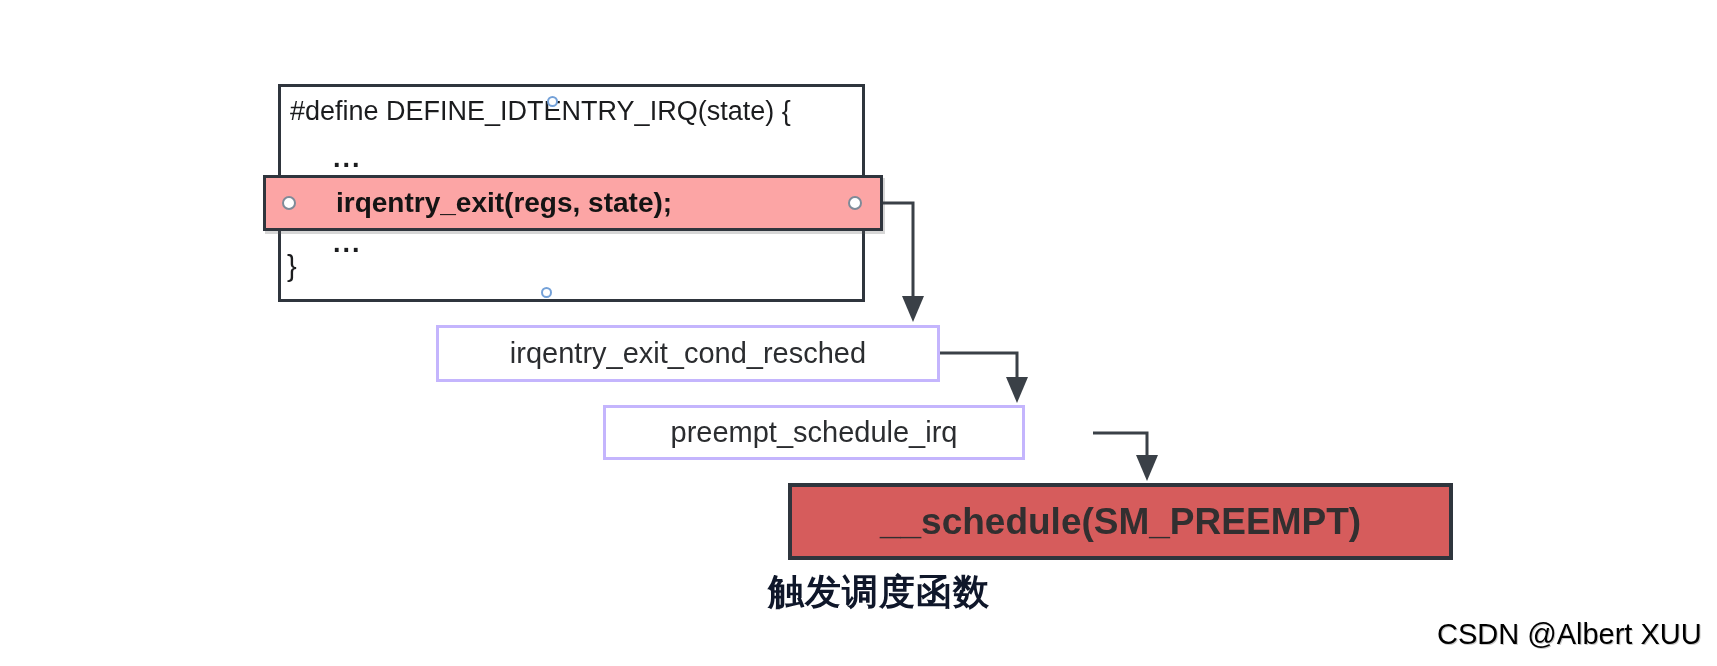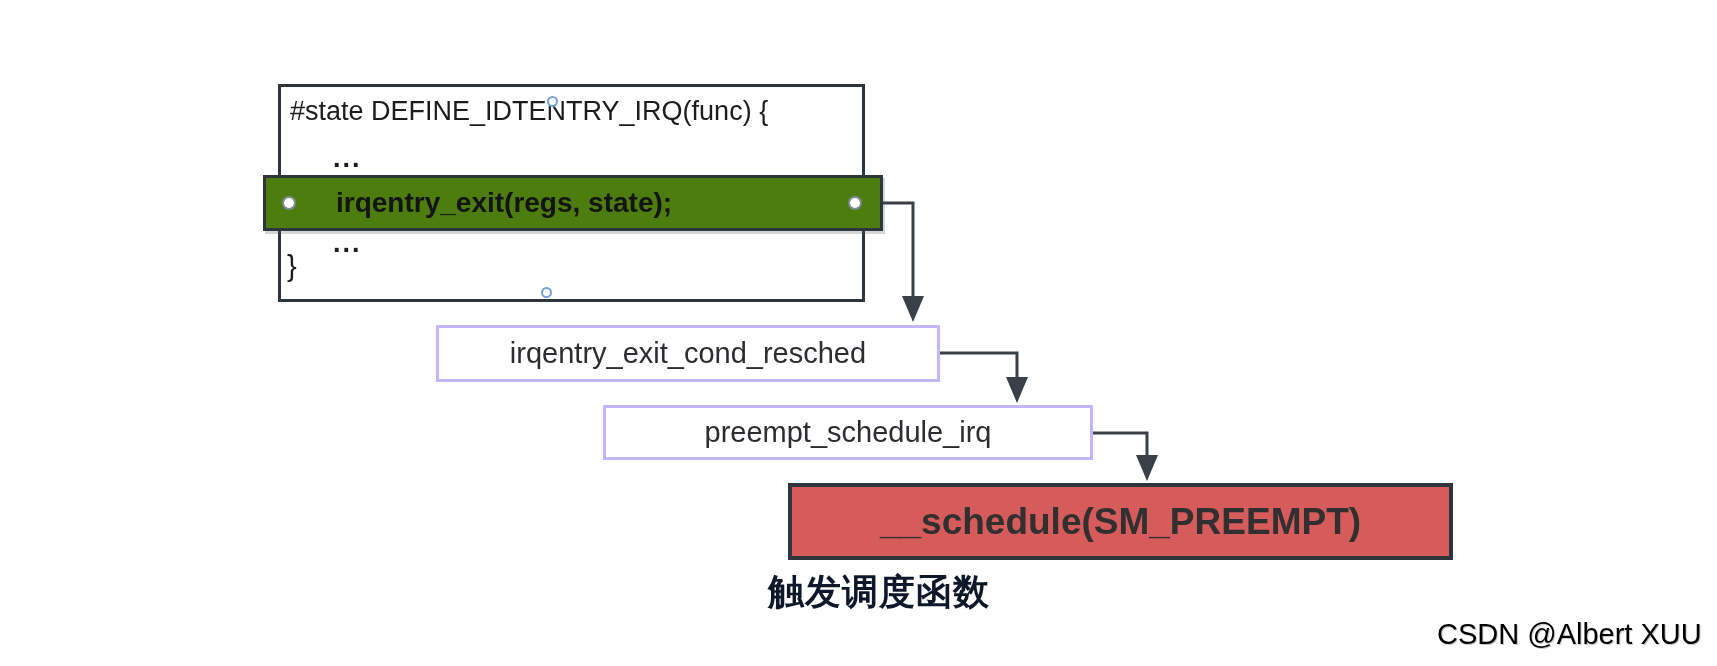--- a/index.html
+++ b/index.html
@@ -26,21 +26,21 @@
   .code-line1{
     left:290px;top:96px;
     font-size:27px;color:#1b1c1e;white-space:nowrap;
   }
   .code-ellipsis1{
     left:333px;top:143px;
     font-size:27px;font-weight:700;color:#1b1c1e;letter-spacing:2px;
   }
   .highlight-bar{
     left:263px;top:175px;width:620px;height:56px;
-    background:#4d7c0f;border:3px solid #2f353d;
+    background:#fca5a5;border:3px solid #2f353d;
     box-sizing:border-box;
     display:flex;align-items:center;
     box-shadow:2px 3px 0 rgba(90,90,90,0.25);
   }
   .highlight-text{
     margin-left:70px;
     font-size:28px;font-weight:700;color:#141414;white-space:nowrap;
   }
   .code-ellipsis2{
     left:333px;top:228px;
@@ -66,21 +66,21 @@
   .h-yellow-left{left:282px;top:196px;}
   .h-yellow-right{left:848px;top:196px;}
   
   .flow-box{
     border:3px solid #c4b5fd;background:#ffffff;
     box-sizing:border-box;
     display:flex;align-items:center;justify-content:center;
     font-size:29px;color:#2b2d30;white-space:nowrap;
   }
   .box-cond{left:436px;top:325px;width:504px;height:57px;}
-  .box-preempt{left:603px;top:405px;width:490px;height:55px;}
+  .box-preempt{left:603px;top:405px;width:422px;height:55px;}
   .box-schedule{
     left:748px;top:483px;width:665px;height:77px;
     border:4px solid #2f353d;background:#d65c5c;
     box-sizing:border-box;
     display:flex;align-items:center;justify-content:center;
     font-size:37px;font-weight:700;color:#322f30;white-space:nowrap;margin-left:40px;
   }
   
   .caption{
     left:768px;top:568px;
@@ -95,21 +95,21 @@
   
   .arrow-layer{left:0;top:0;width:1717px;height:666px;pointer-events:none;}
 </style>
 </head>
 <body>
 
 <div id="canvas">
 
 
   <div class="abs code-box"></div>
-  <div class="abs code-line1">#state DEFINE_IDTENTRY_IRQ(func) {</div>
+  <div class="abs code-line1">#define DEFINE_IDTENTRY_IRQ(state) {</div>
   <div class="abs code-ellipsis1">...</div>
 
   <div class="abs highlight-bar">
     <span class="highlight-text">irqentry_exit(regs, state);</span>
   </div>
 
   <div class="abs code-ellipsis2">...</div>
   <div class="abs code-brace">}</div>
 
   <div class="abs handle-blue h-top"></div>

